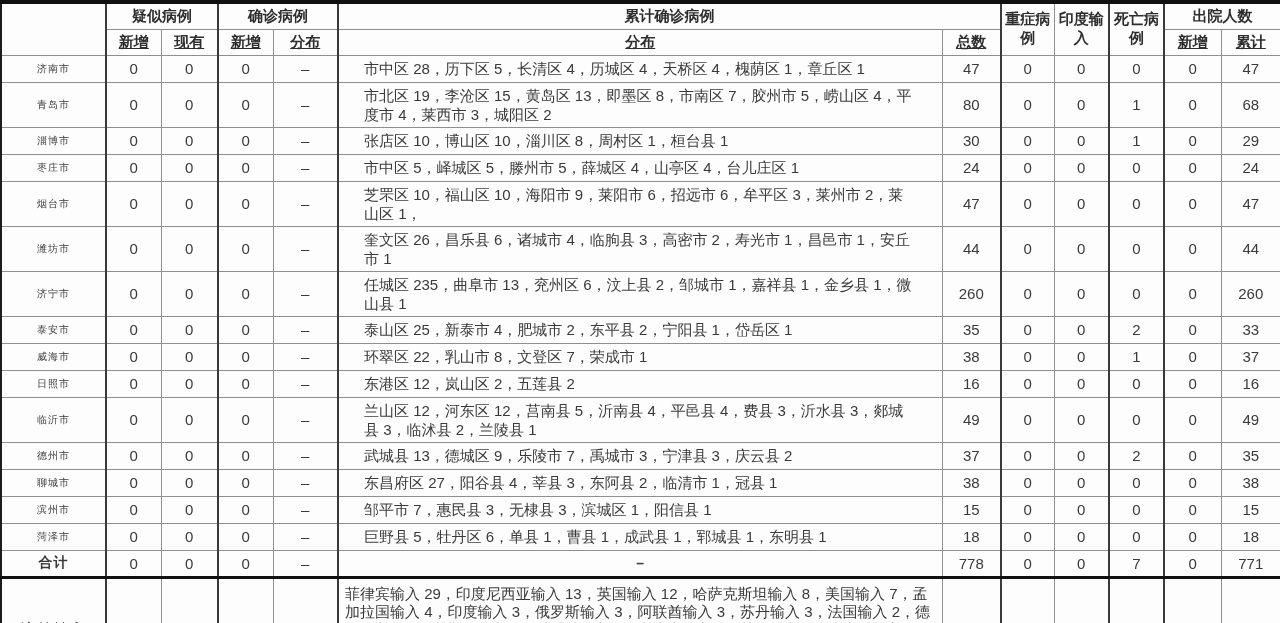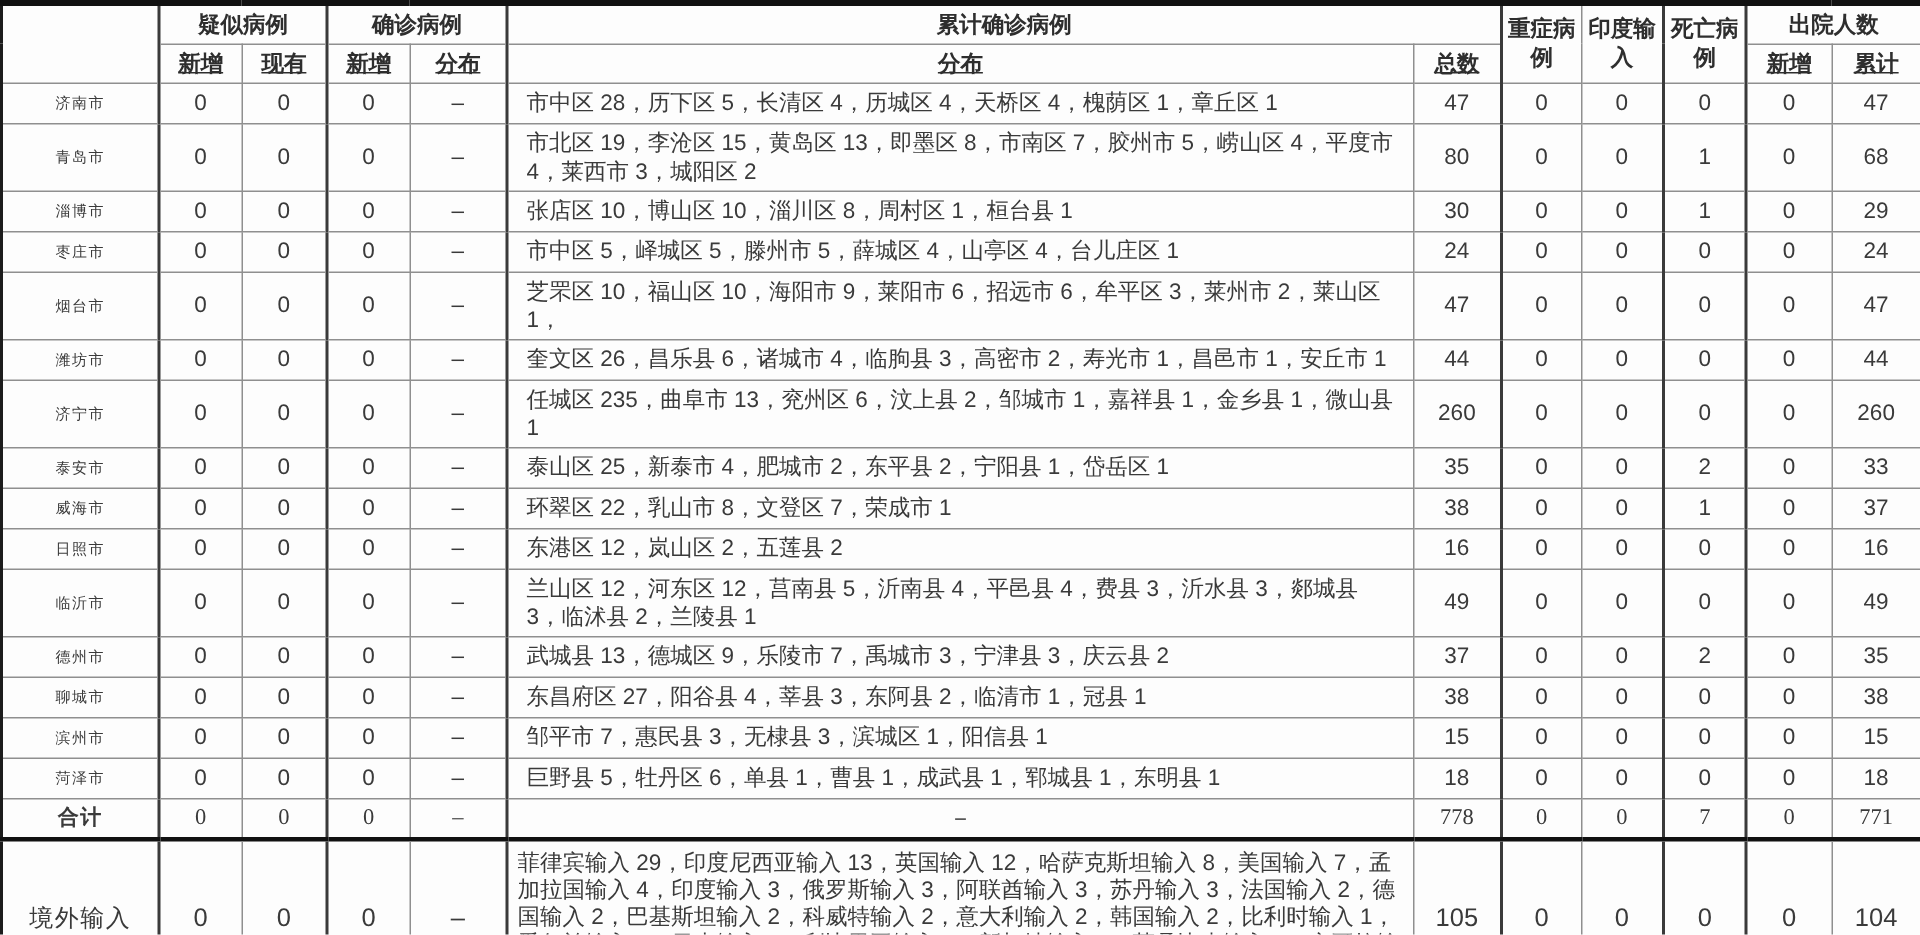--- a/index.html
+++ b/index.html
@@ -5,31 +5,31 @@
   html,body{margin:0;padding:0;background:#fdfdfd;}
   body{font-family:"Liberation Sans","DejaVu Sans",sans-serif;color:#3a3a3a;}
   .wrap{width:1280px;height:623px;overflow:hidden;background:#6d28d9;}
   table{border-collapse:collapse;table-layout:fixed;width:1280px;background:#fdfdfd;
         border-left:2px solid #1c1c1c;border-right:2px solid #1c1c1c;
         border-top:4px solid #111;border-bottom:4px solid #111;}
   th,td{border:1px solid #8f8f8f;font-size:15px;text-align:center;vertical-align:middle;
         padding:2px 3px;box-sizing:border-box;overflow:hidden;}
   th{font-weight:700;color:#2e2e2e;padding:1px 2px;}
   td{font-weight:400;}
-  .dist{text-align:left;padding:3px 12px;line-height:19px;word-break:break-all;}
+  .dist{text-align:left;padding:3px 25px;line-height:19px;word-break:break-all;}
   .num{font-size:15px;}
   .region{font-size:10px;letter-spacing:1px;}
   
   .gl{border-left:2px solid #3a3a3a;}
   tr.h1 th{height:27px;}
   tr.h2 th{height:26px;text-decoration:underline;}
   tr.city{height:27px;}
   tr.tall{height:41px;}
   tr.total-row{height:26px;}
-  tr.total-row td{font-weight:700;font-size:14px;font-family:Liberation Serif, serif;}
+  tr.total-row td{font-weight:700;font-size:14px;}
   tr.total-row td.num{font-weight:400;font-size:15px;}
   tr.imported-row{height:107px;}
   tr.imported-row td{border-top:3px solid #111;}
   tr.imported-row .region{font-size:16px;}
   tr.imported-row .num{font-size:17px;}
   tr.imported-row .dist{line-height:18px;padding:2px 6px;}
 </style>
 </head>
 <body>
 

